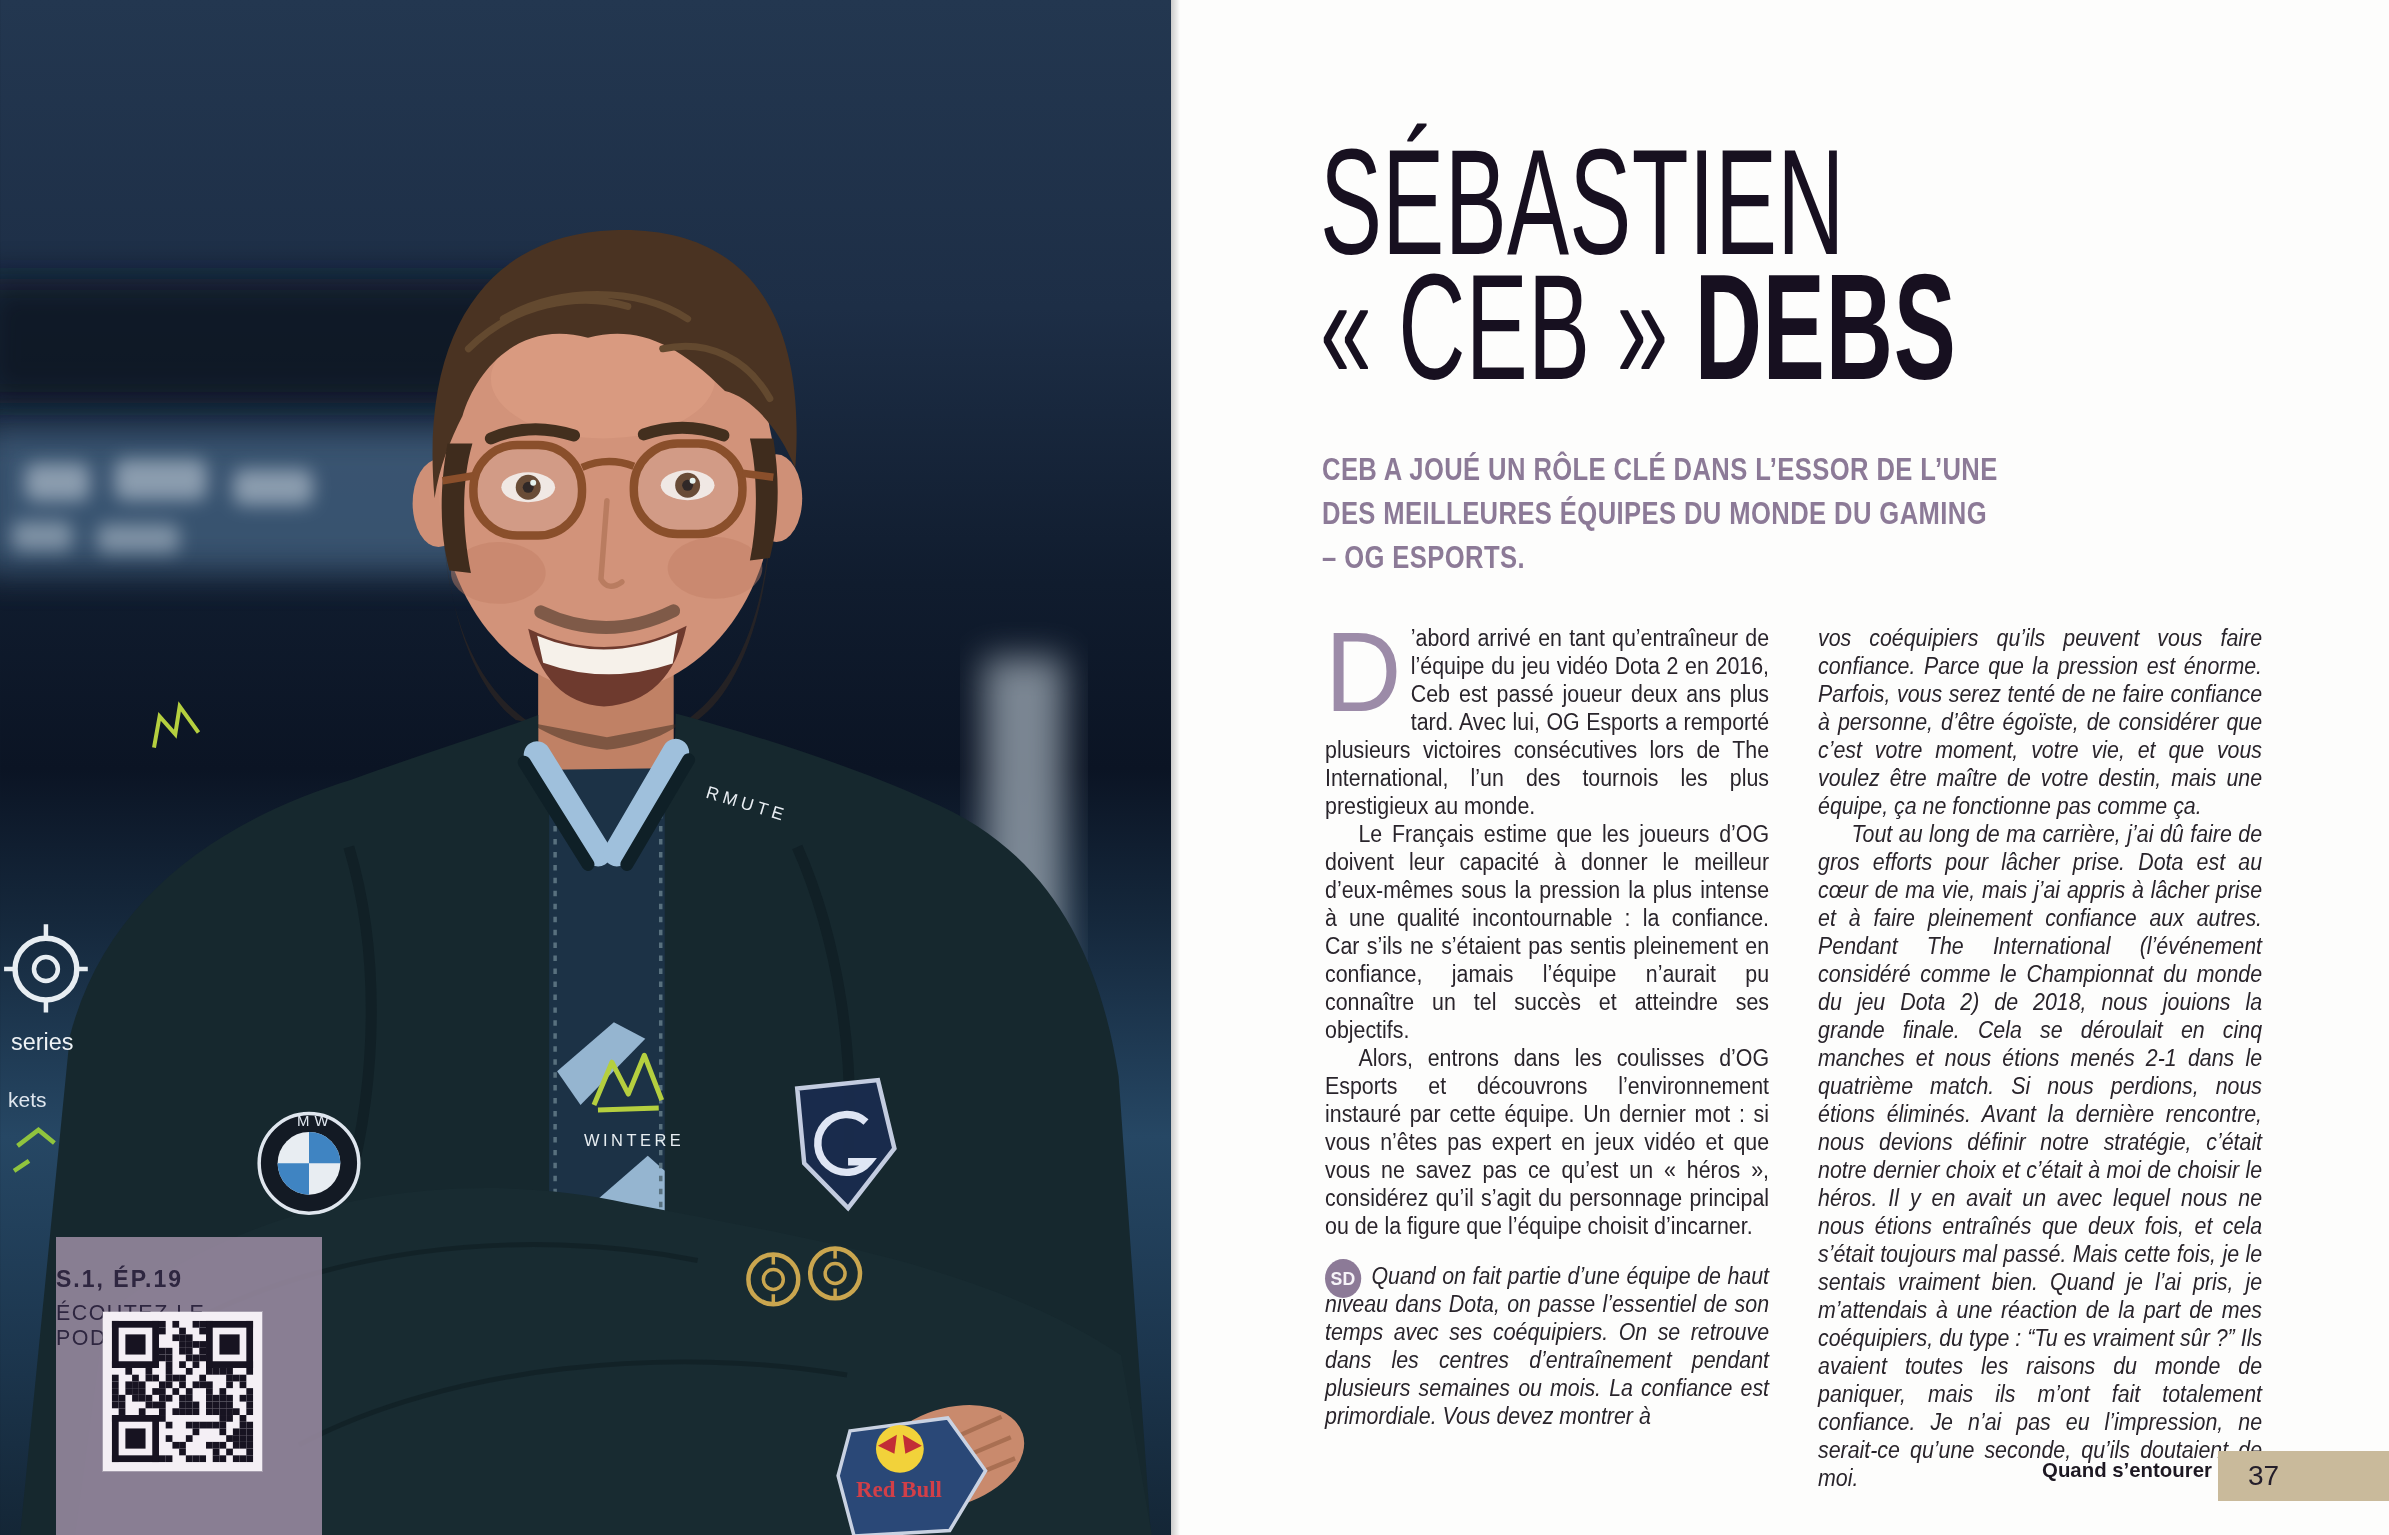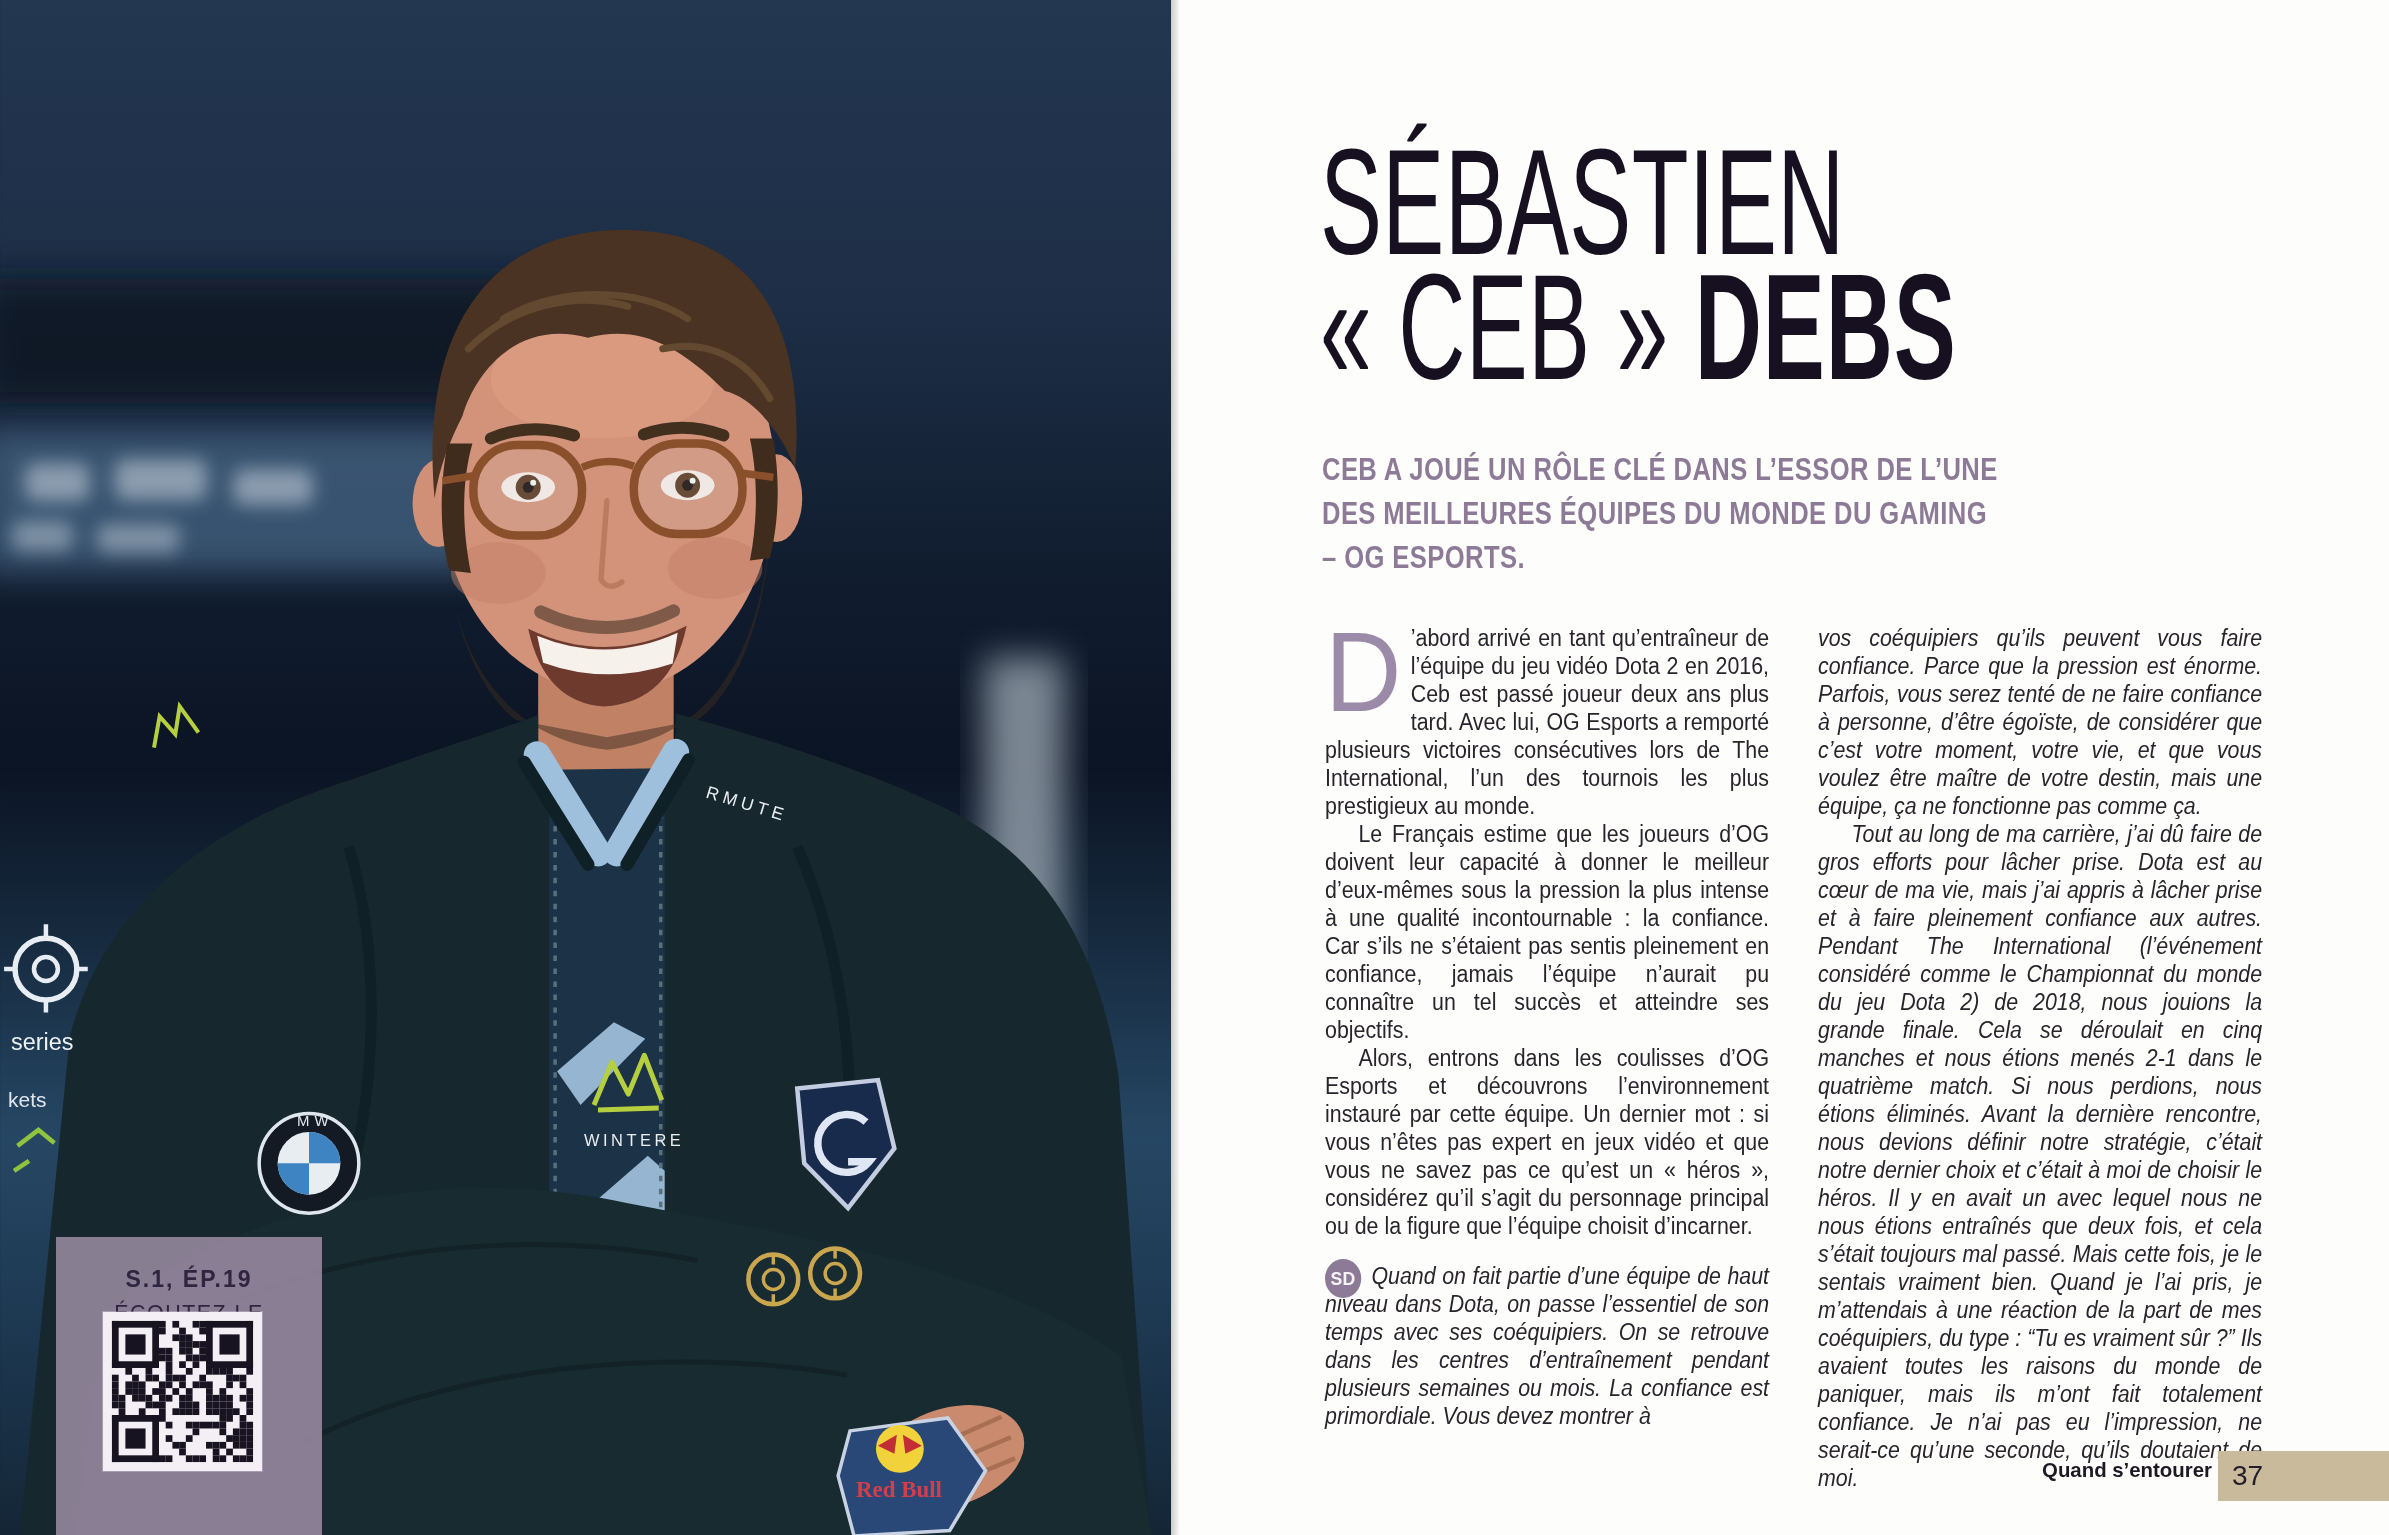--- a/index.html
+++ b/index.html
@@ -3,21 +3,21 @@
 <meta charset="utf-8">
 <style>
   html,body{margin:0;padding:0;background:#777;}
   #spread{position:relative;width:2389px;height:1536px;background:#fdfdfc;overflow:hidden;
           font-family:"Liberation Sans",sans-serif;}
   
   #left-page{position:absolute;left:0;top:0;width:1171px;height:1536px;overflow:hidden;background:#101c2c;}
   #portrait-svg{position:absolute;left:0;top:0;}
   
   #podcast-panel{position:absolute;left:56px;top:1237px;width:266px;height:299px;
-      background:rgba(152,138,160,0.88);color:#2e2640;text-align:center;}
+      background:rgba(152,138,160,0.88);color:#2e2640;text-align:left;}
   .panel-ep{margin-top:29px;font-size:23px;font-weight:bold;letter-spacing:2px;}
   .panel-listen{margin-top:8px;font-size:21.4px;letter-spacing:1.5px;}
   #qr-box{position:absolute;left:47px;top:75px;width:159px;height:159px;background:#f4eff5;
       box-shadow:0 0 0 1px rgba(255,255,255,.25);}
   
   .title-line{position:absolute;left:1320px;white-space:nowrap;color:#171020;
       font-size:150px;line-height:150px;transform:scaleX(0.62);transform-origin:left top;letter-spacing:0.5px;}
   #title-line1{top:127px;}
   #title-line2{top:252px;}
   #title-line2 .bold{font-weight:bold;letter-spacing:1.5px;}
@@ -33,21 +33,21 @@
   .dropcap{float:left;font-size:114px;line-height:86px;color:#9c8ba8;margin:5px 10px 0 0;font-weight:400;}
   .quote{font-style:italic;}
   #quote-start{margin-top:22px;position:relative;text-indent:50px;}
   #sd-badge{position:absolute;left:0;top:-3px;width:39px;height:39px;border-radius:50%;
       background:#8c7a97;color:#f6f3f8;font-style:normal;font-weight:bold;font-size:19px;
       display:flex;align-items:center;justify-content:center;letter-spacing:0.5px;text-indent:0;}
   #quote-cont{margin-top:0;}
   #footer-section{position:absolute;left:1888px;top:1459px;width:324px;text-align:right;
       font-size:20.4px;font-weight:bold;color:#1d1822;}
   #folio-box{position:absolute;left:2218px;top:1451px;width:171px;height:50px;background:#c9ba9b;}
-  #folio-num{font-size:28px;color:#241e2a;line-height:50px;padding-left:14px;}
+  #folio-num{font-size:28px;color:#241e2a;line-height:50px;padding-left:30px;}
   #gutter{position:absolute;left:1171px;top:0;width:9px;height:1536px;
       background:linear-gradient(90deg,rgba(0,0,0,0.20),rgba(0,0,0,0));}
 </style>
 </head>
 <body>
 
 <div id="spread">
 
   <div id="left-page">
     <svg id="portrait-svg" width="1171" height="1536" viewBox="0 0 2350 3083">

